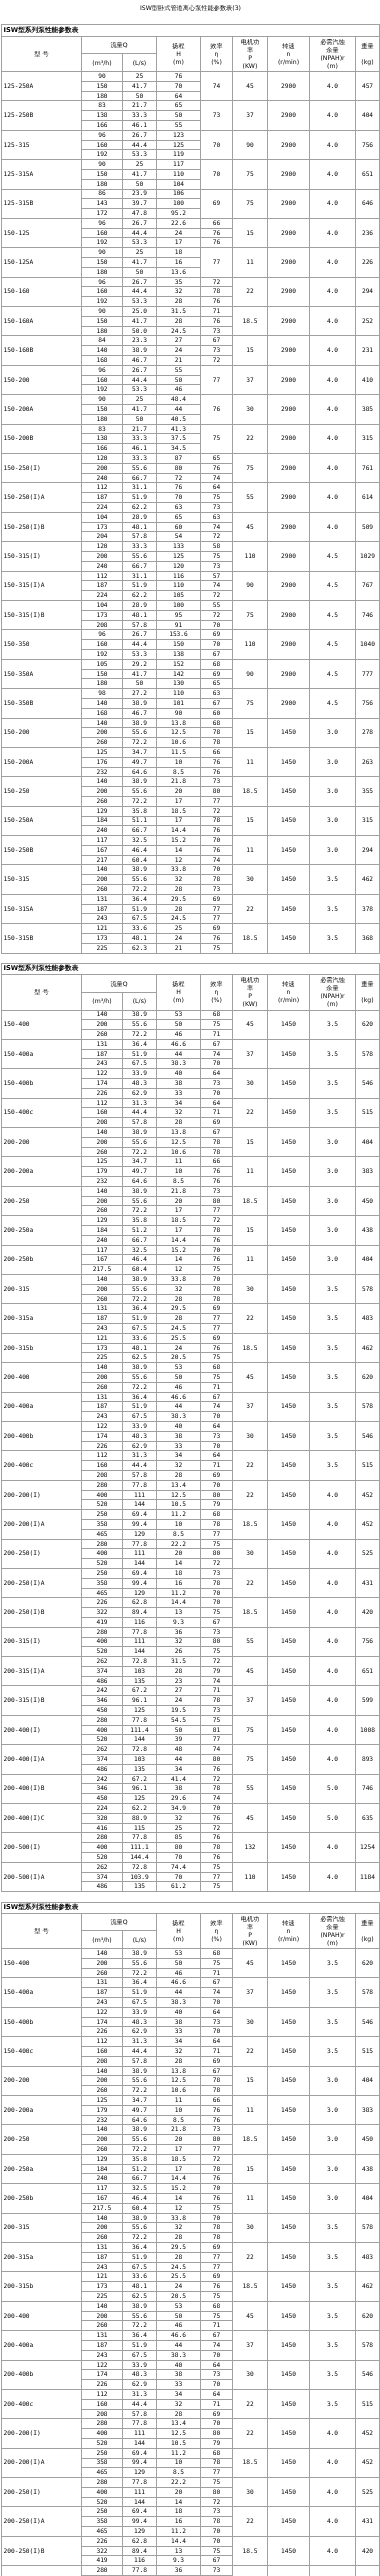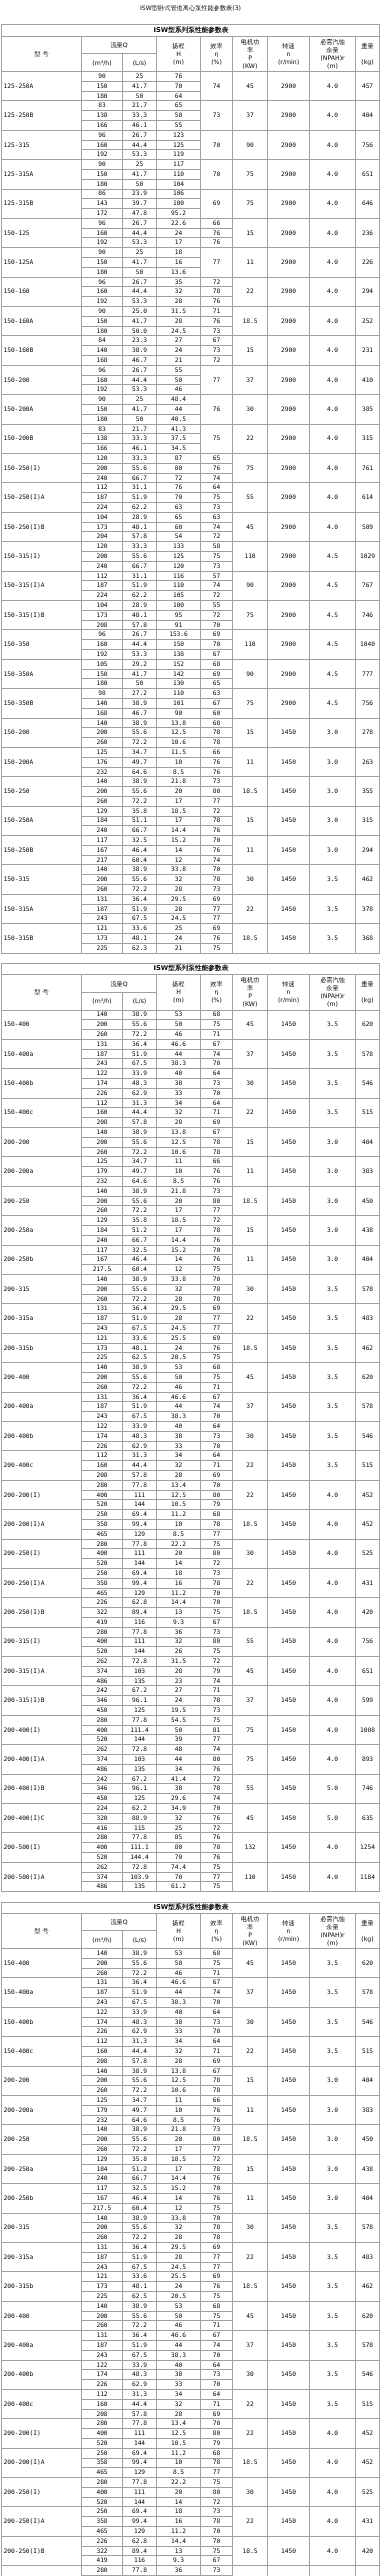--- a/index.html
+++ b/index.html
@@ -1,20 +1,20 @@
 <!DOCTYPE html>
 <html style="font-size:8.2px"><head>
 <meta charset="utf-8">
 <style>
   html,body{margin:0;padding:0;background:#fff;}
   body{width:381px;color:#000;font-family:"DejaVu Sans Mono","DejaVu Sans",monospace;}
   .page-title{font-size:6.2px;text-align:center;margin:4.1px 0 11.3px 0;font-family:"DejaVu Sans",sans-serif;}
   table{border-collapse:collapse;table-layout:fixed;margin:0 0 9.3px 1px;border:1px solid #7f7f7f;}
   td{border:0.5px solid #a0a0a0;font-size:6.2px;text-align:center;height:8.8px;padding:0 0.5px;line-height:1.1;overflow:hidden;white-space:nowrap;}
-  td.cap{font-weight:bold;text-align:center;font-size:6.7px;height:10.3px;padding-left:1.5px;font-family:"DejaVu Sans",sans-serif;white-space:nowrap;margin-top:40px;}
+  td.cap{font-weight:bold;text-align:left;font-size:6.7px;height:10.3px;padding-left:1.5px;font-family:"DejaVu Sans",sans-serif;white-space:nowrap;margin-top:40px;}
   tr.hdr td{white-space:pre-line;padding:1px 0;line-height:1.3;font-family:"DejaVu Sans",sans-serif;}
   td.model{text-align:left;padding-left:1.5px;}
 </style>
 </head>
 <body>
 
 <div class="page-title">ISW型卧式管道离心泵性能参数表(3)</div>
 
 <div>
     <table>

